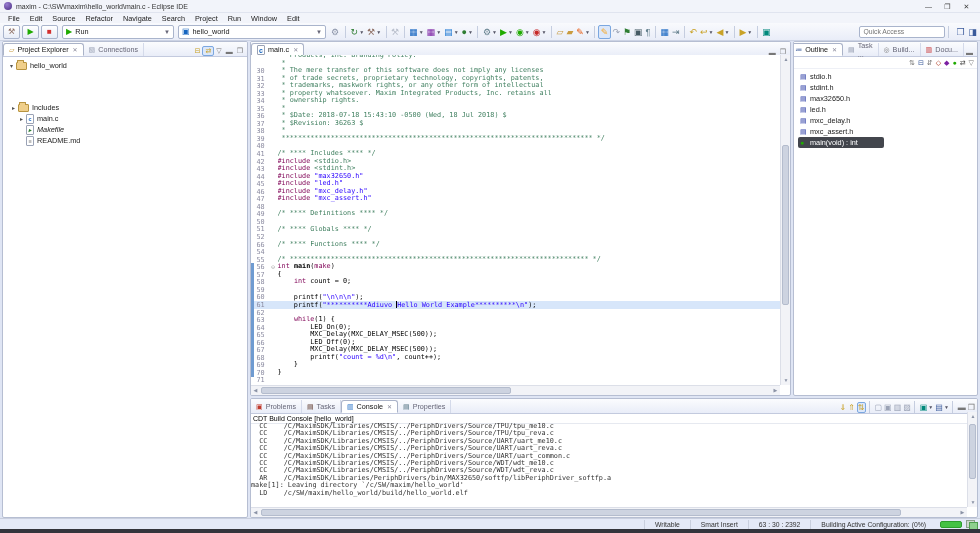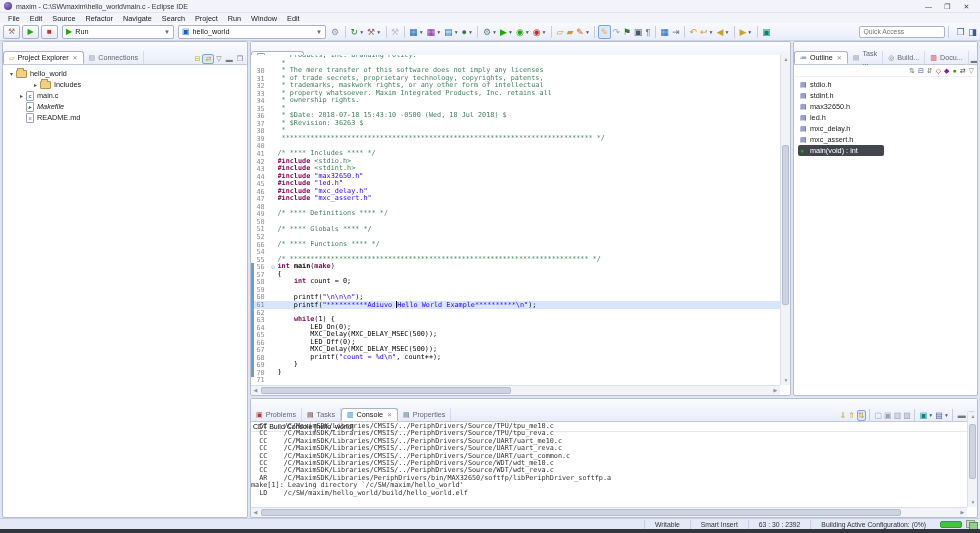--- a/index.html
+++ b/index.html
@@ -28,21 +28,21 @@
   .tb-icon { display:flex; align-items:center; height:14px; padding:0 1.5px; font-size:9px; }
   .tb-icon.sel { background:#dbe7fa; border:1px solid #7ba7e0; border-radius:2px; }
   .tb-dd { font-size:5px; color:#556; margin-left:1px; }
   .tb-sep { width:1px; height:12px; background:#c5cddf; margin:0 3px; }
   #quick-access { margin-left:auto; display:flex; align-items:center; }
   #quick-access input { width:86px; height:12px; border:1px solid #a9b4cc; border-radius:2px; font-size:6.8px; padding:0 3px; color:#888; font-family:"Liberation Sans",sans-serif; }
   .persp { font-size:9px; margin-left:4px; color:#3a5a9b; }
 
   
   .panel { position:absolute; background:#fff; border:1px solid #b6bed2; border-radius:2px; overflow:hidden; }
-  .tabrow { height:23px; background:linear-gradient(#fbfcfe,#e9edf8); border-bottom:1px solid #c3cade; display:flex; align-items:flex-end; }
+  .tabrow { height:15px; background:linear-gradient(#fbfcfe,#e9edf8); border-bottom:1px solid #c3cade; display:flex; align-items:flex-end;justify-content:flex-end; }
   .tab { height:13px; display:flex; align-items:center; padding:0 5px; font-size:7.2px; color:#667; border-right:1px solid #d4daea; }
   .tab.active { background:#fff; color:#111; border:1px solid #aab3c8; border-bottom:1px solid #fff; border-radius:3px 3px 0 0; }
   .tab .ticon { margin-right:3px; font-size:7px; }
   .tab .tclose { margin-left:4px; color:#889; font-size:6px; }
   .panel-btns { margin-left:auto; display:flex; align-items:center; padding-right:2px; }
   .pbtn { font-size:7px; color:#777; padding:0 2px; }
   .pbtn.sel { background:#dbe7fa; border:1px solid #7ba7e0; border-radius:2px; }
 
   
   #explorer { left:2px; top:41px; width:246px; height:477px; }
@@ -58,21 +58,21 @@
   #ed-content { position:absolute; left:0; top:13px; right:10px; bottom:10px; overflow:hidden; background:#fff; }
   #code-lines { position:absolute; left:0; top:-3px; right:0; font-family:"DejaVu Sans Mono", monospace; font-size:6.8px; }
   .cl { display:flex; height:7.55px; line-height:7.55px; white-space:pre; }
   .cl .mk { width:2.5px; flex:none; }
   .cl.marked .mk { background:#6f9bd1; }
   .cl .ln { width:15px; flex:none; color:#8a8aa0; padding-left:3px;margin-top:16px; }
   .cl .fd { width:9px; flex:none; color:#999; font-size:6px; text-align:center; }
   .cl .cd { flex:1; overflow:hidden; }
   .cl.current { background:#d7e6fa; }
   .sg-c { color:#3f7f5f; }
-  .sg-k, .sg-d { color:#7f0055; font-weight:bold;text-align:right; }
+  .sg-k, .sg-d { color:#7f0055; font-weight:normal;text-align:right; }
   .sg-s { color:#2a00ff; }
   .sg-i { color:#3f7f5f; }
   .sg-b { color:#000; font-weight:bold; }
   .sg-p { color:#000; }
   .caret { display:inline-block; width:1px; height:7px; background:#000; vertical-align:-1px; }
 
   
   .vsb { position:absolute; right:0; top:13px; bottom:10px; width:10px; background:#f2f3f7; border-left:1px solid #dcdfe8; }
   .hsb { position:absolute; left:0; bottom:0; height:10px; background:#f2f3f7; border-top:1px solid #dcdfe8; }
   .sb-arrow { position:absolute; font-size:5px; color:#8b93a6; width:10px; height:9px; text-align:center; line-height:9px; }
@@ -286,21 +286,21 @@
           <span class="pbtn" style="color: rgb(119, 119, 119);">▬</span>
           <span class="pbtn" style="color: rgb(119, 119, 119);">❒</span>
         </span>
       </div>
     <div id="tree">
         <div class="tree-row" style="padding-left: 4px;">
           <span class="tw">▾</span>
           <span class="fold-icon"></span>
           <span>hello_world</span>
         </div>
-        <div class="tree-row" style="padding-left: 28px;">
+        <div class="tree-row" style="padding-left: 6px; margin-top: 31px;">
           <span class="tw">▸</span>
           <span class="fold-icon"></span>
           <span>Includes</span>
         </div>
         <div class="tree-row" style="padding-left: 14px;">
           <span class="tw">▸</span>
           <span class="doc-icon" style="color: rgb(21, 101, 192);">c</span>
           <span>main.c</span>
         </div>
         <div class="tree-row" style="padding-left: 14px; font-style: italic;">

